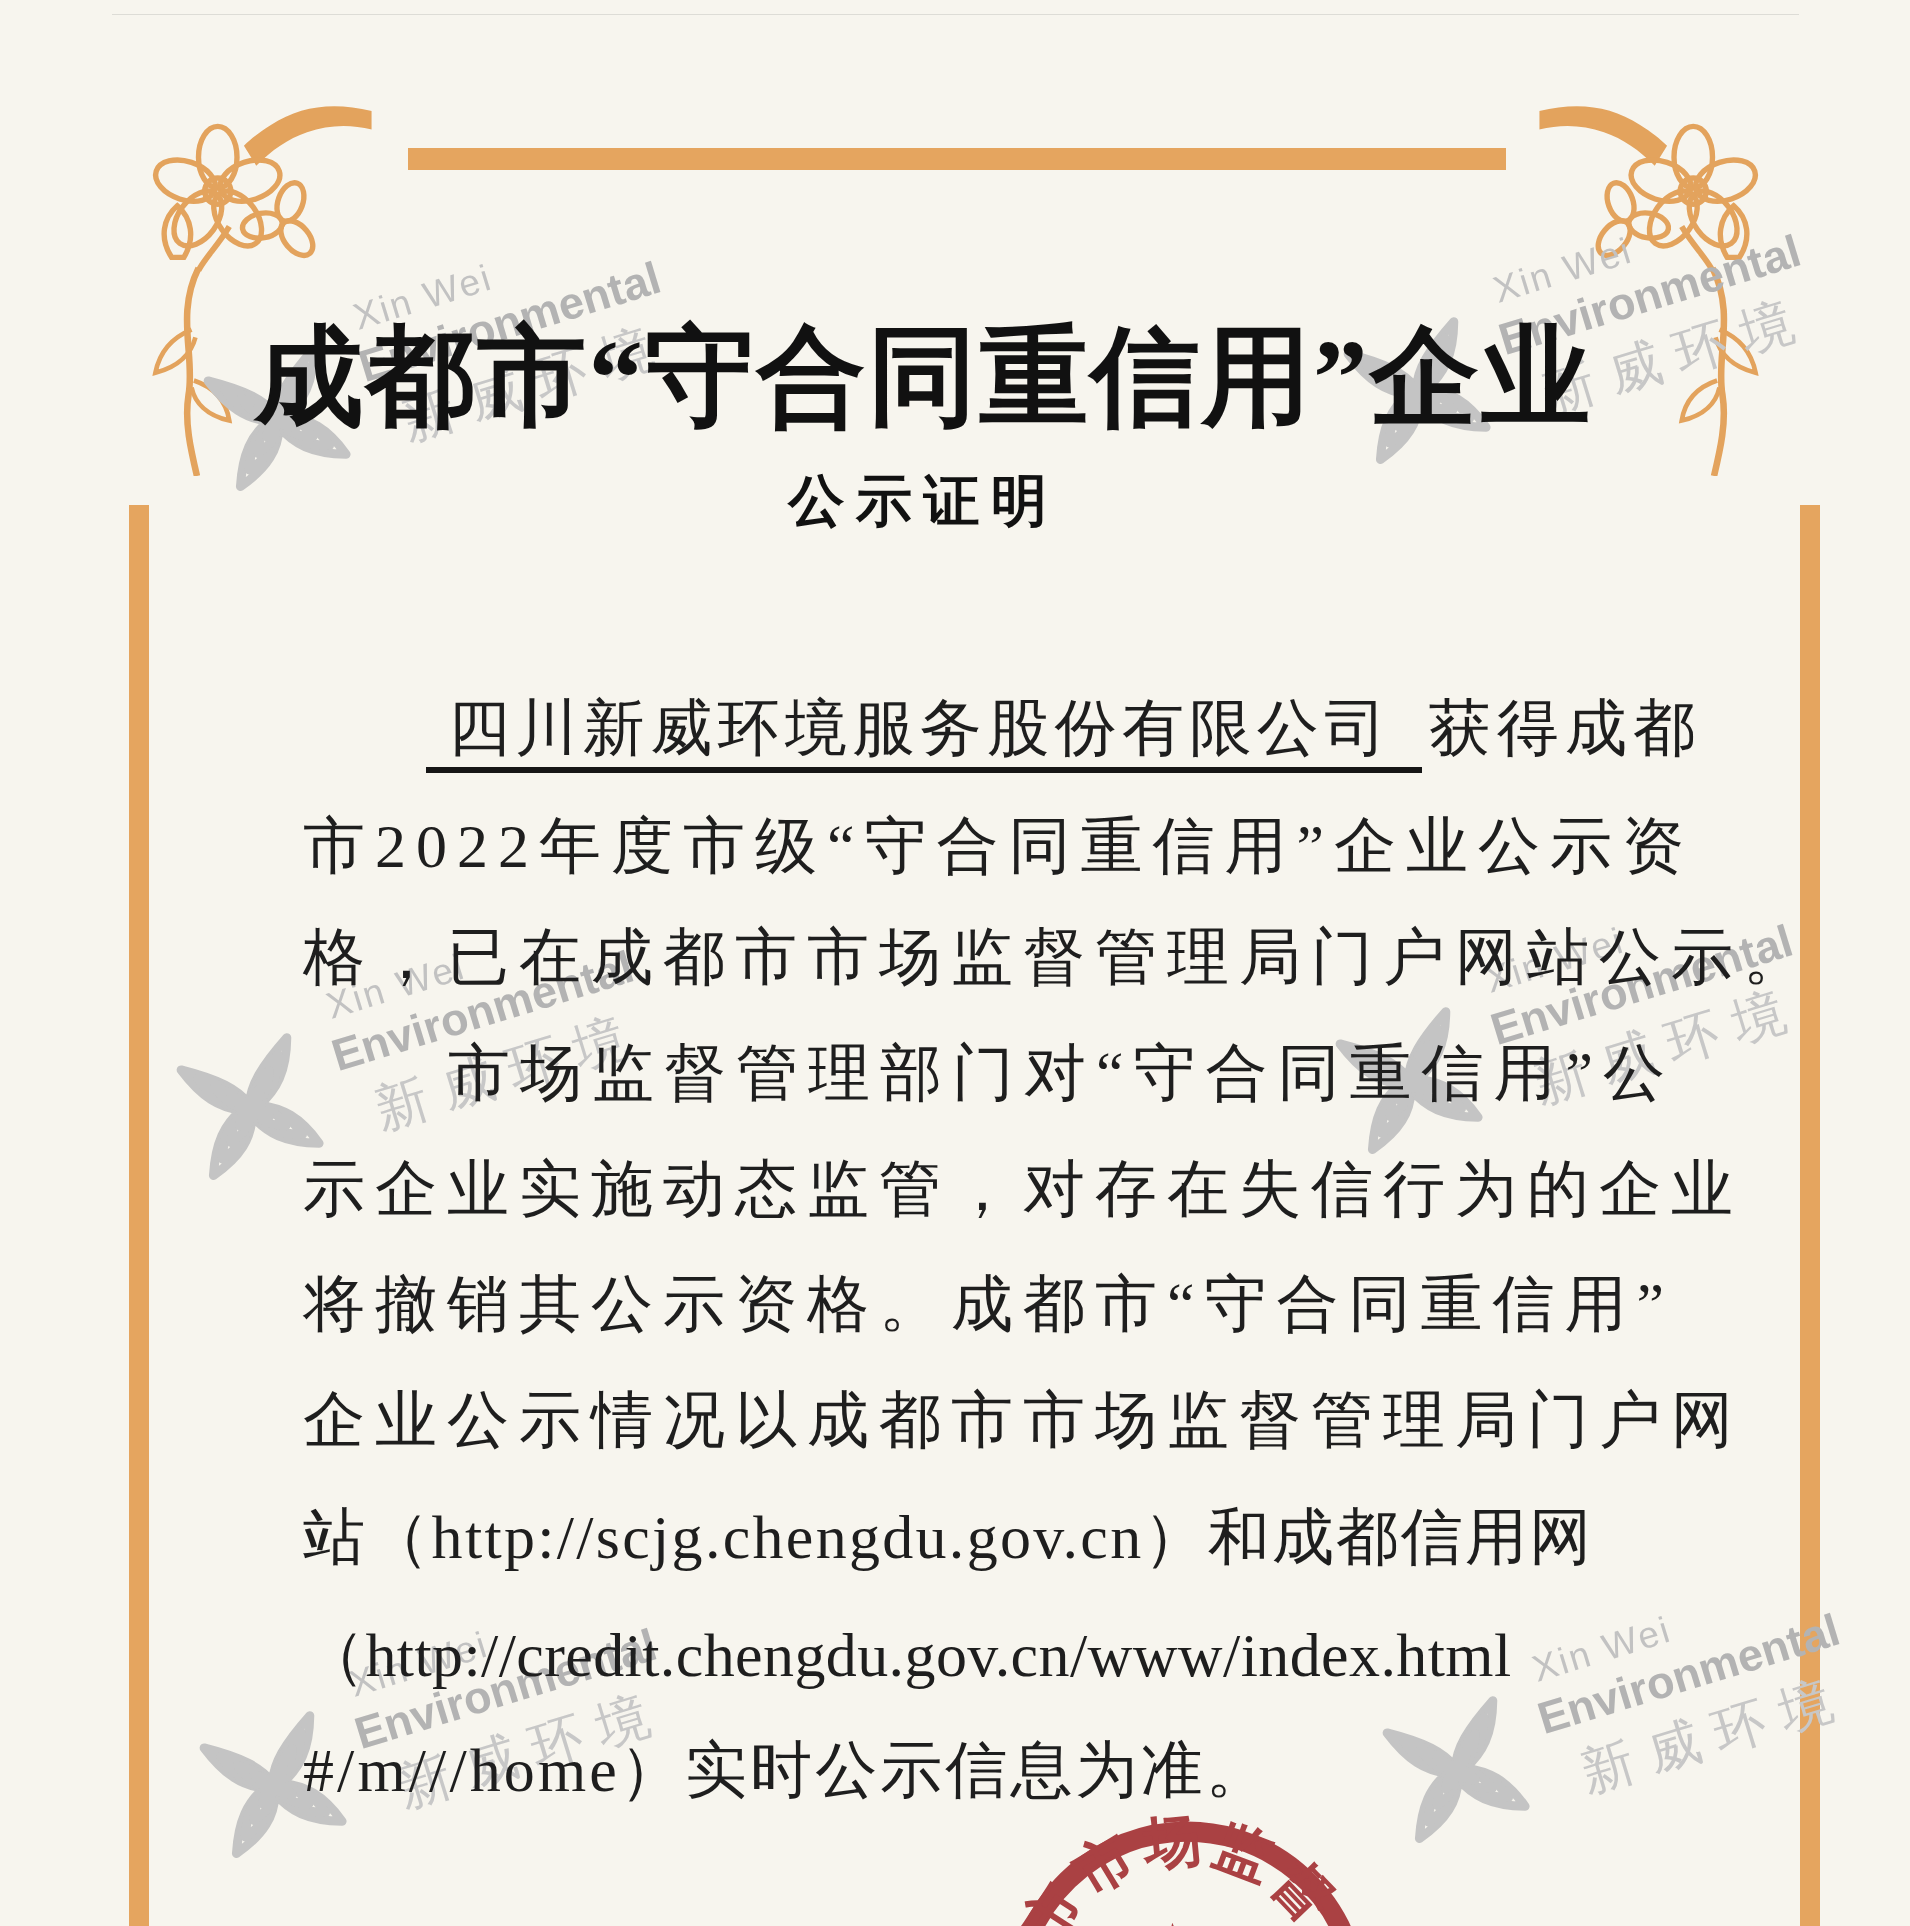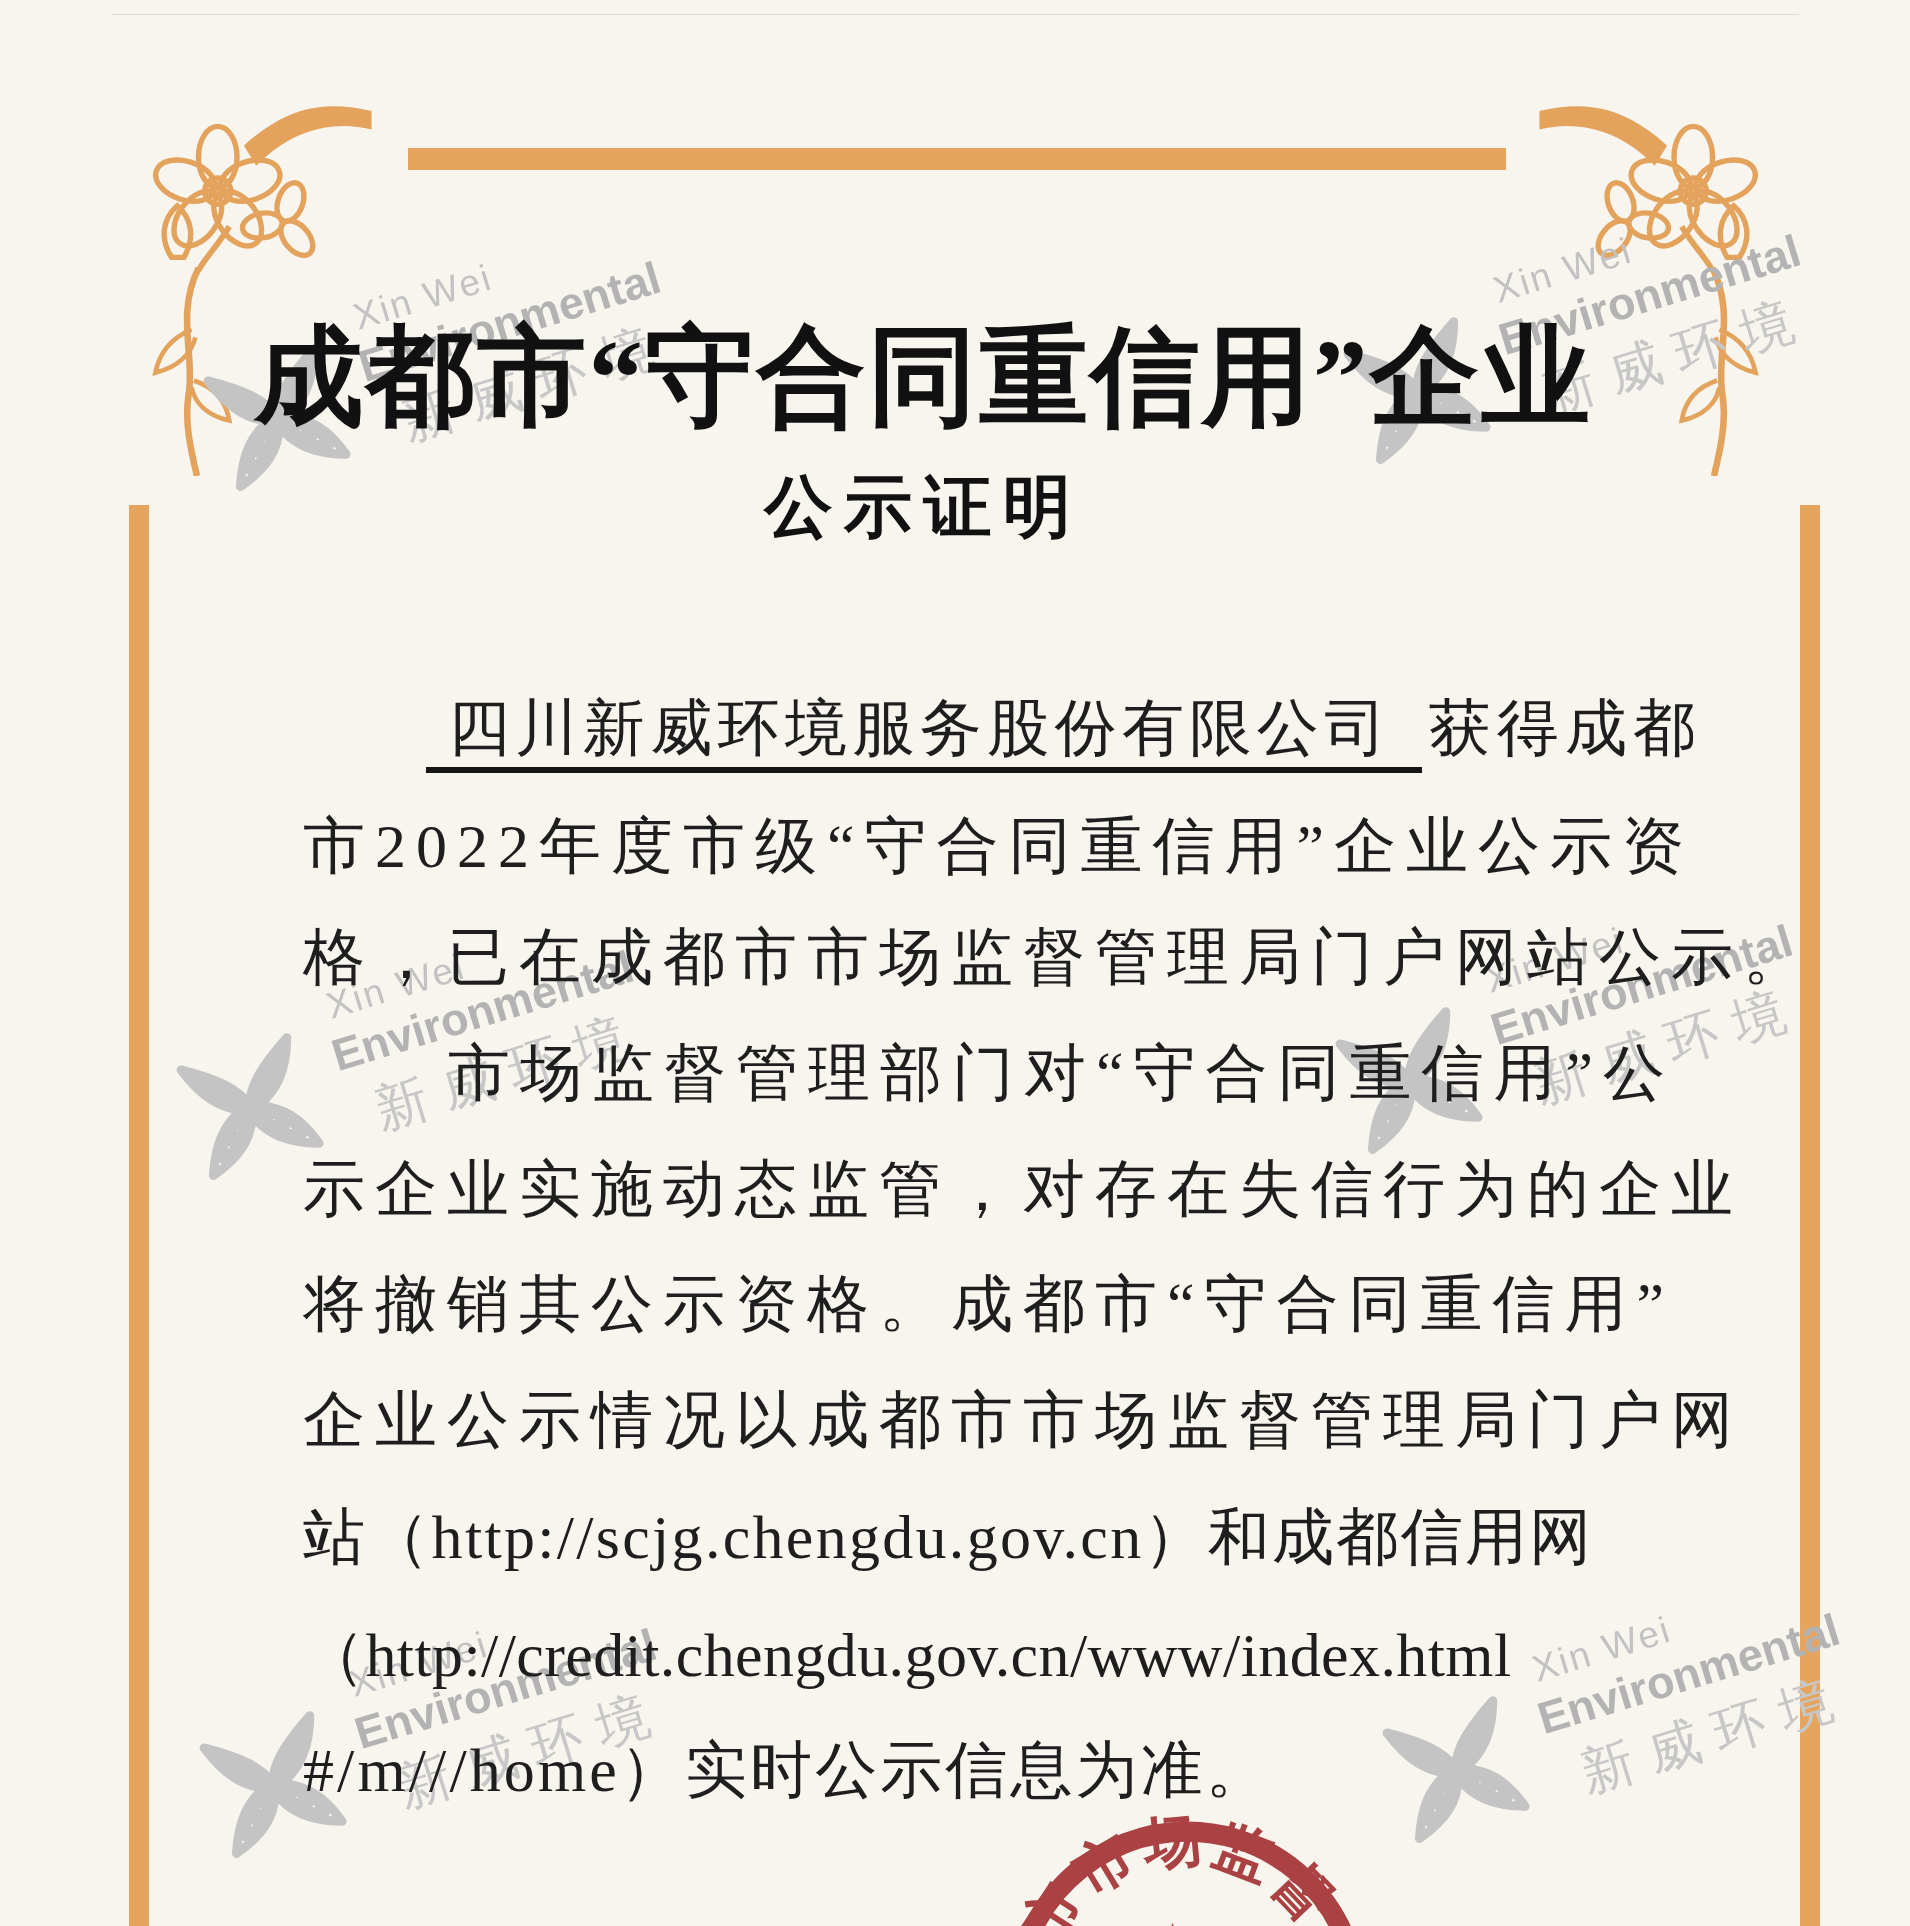--- a/index.html
+++ b/index.html
@@ -24,21 +24,21 @@
   .wm-text{margin-top:-11.6px;}
   .wm-l1{font-family:"Liberation Sans","DejaVu Sans",sans-serif;font-size:37px;color:#C2C2C2;margin-left:9.2px;letter-spacing:2.3px;}
   .wm-l2{font-family:"Liberation Sans","DejaVu Sans",sans-serif;font-size:45px;font-weight:700;color:#B3B3B3;margin-top:1.5px;}
   .wm-l3{font-size:53px;color:#C7C7C7;letter-spacing:16px;margin:3.9px 0 0 25px;}
 
   
   .abs{position:absolute;white-space:nowrap;z-index:2;}
   .title{left:0;width:1847px;text-align:center;color:#111;
          font-weight:900;line-height:1;}
   .title1{top:323px;font-size:109px;letter-spacing:2.3px;}
-  .title2{top:473px;font-size:68px;letter-spacing:11.6px;}
+  .title2{top:473px;font-size:56px;letter-spacing:11.6px;}
   .bline{left:279px;color:#1E1E1E;font-size:62px;line-height:1;margin-left:24px;}
   .ls-cjk{letter-spacing:10px;}
   .ls-mid{letter-spacing:2.3px;text-align:center;}
   .ls-none{letter-spacing:0.4px;}
   .ls-end{letter-spacing:3.1px;text-align:center;}
   .indent2{text-indent:145px;}
   .indent{display:inline-block;width:145px;}
   .gap{display:inline-block;width:37px;}
   .company{letter-spacing:5.4px;border-bottom:6.2px solid #161616;
            display:inline-block;padding:0 30px 7.7px 21.6px;margin:0 -30px 0 -21.6px;}

